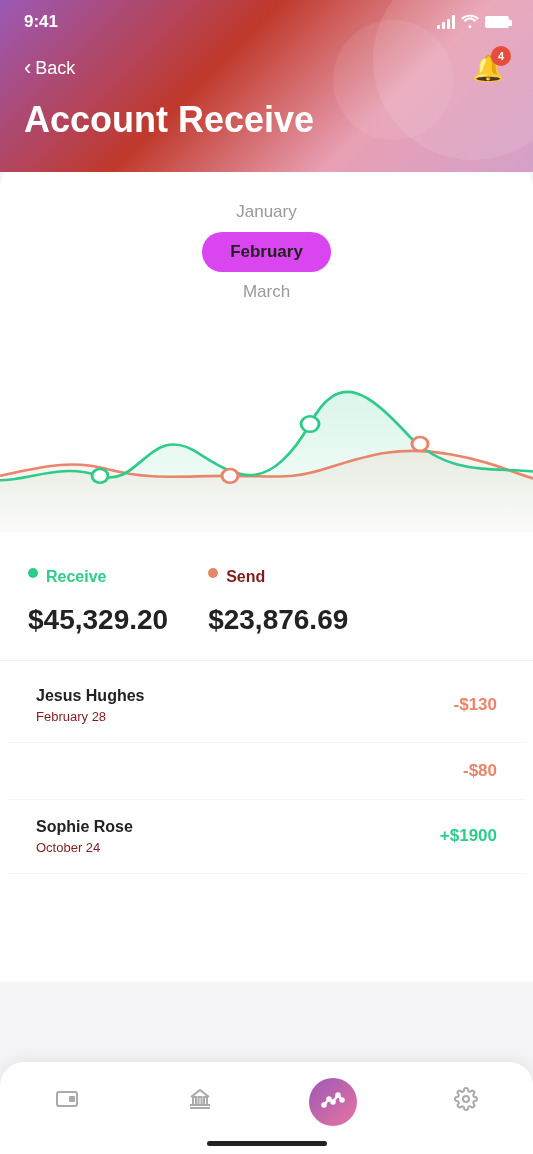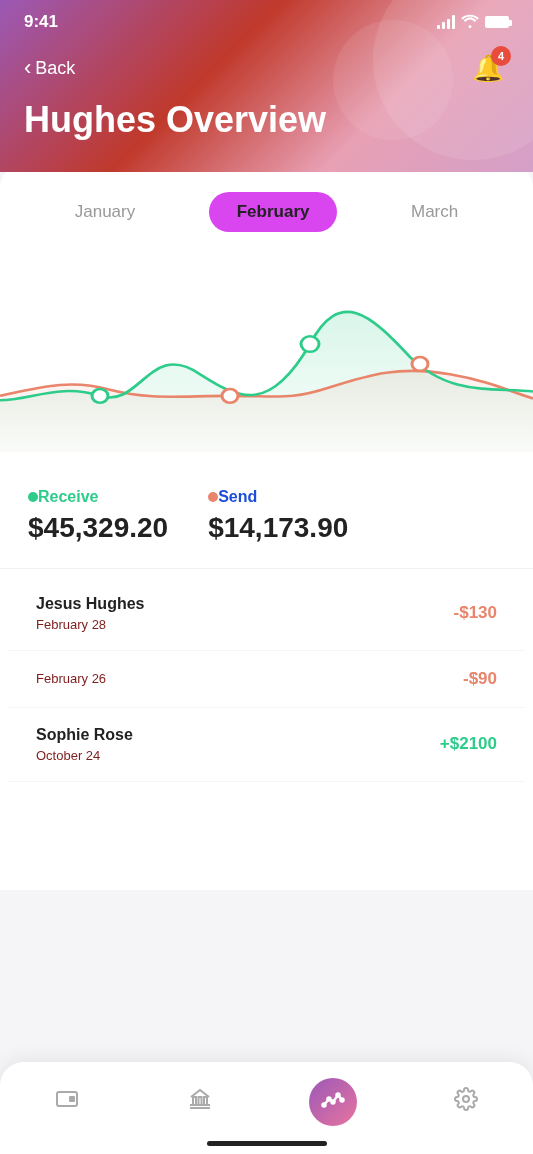--- a/index.html
+++ b/index.html
@@ -145,20 +145,21 @@
       margin-top: -8px;
       padding-bottom: 100px;
     }
 
     
     .month-selector {
       display: flex;
       justify-content: space-around;
       align-items: center;
       padding: 28px 24px 20px;
+      flex-direction: column;
     }
     .month-tab {
       font-size: 17px;
       color: #999;
       cursor: pointer;
       padding: 10px 28px;
       border-radius: 24px;
     }
     .month-tab.active {
       background: #d946ef;
@@ -180,23 +181,23 @@
     
     .stats-row {
       display: flex;
       padding: 16px 28px 24px;
       border-bottom: 1px solid #f0f0f0;
       gap: 40px;
     }
     .stat-item {}
     .stat-label {
       display: flex;
-      align-items: center;
-      gap: 0;
-      margin-bottom: 6px;
+      align-items: flex-start;
+      gap: 8px;
+      margin-bottom: 18px;
     }
     .stat-dot {
       width: 10px; height: 10px;
       border-radius: 50%;
     }
     .stat-label-text {
       font-size: 16px;
       font-weight: 600;
     }
     .stat-value {
@@ -301,21 +302,21 @@
     <div class="back-btn">
       <span class="back-chevron">‹</span>
       <span>Back</span>
     </div>
     <div class="notification-btn">
       <span class="bell">🔔</span>
       <div class="notification-badge">4</div>
     </div>
   </div>
 
-  <div class="page-title">Hughes Overview</div>
+  <div class="page-title">Account Receive</div>
 </div>
 
 <div class="main-content">
 
   <div class="month-selector">
     <div class="month-tab">January</div>
     <div class="month-tab active">February</div>
     <div class="month-tab">March</div>
   </div>
 
@@ -355,49 +356,48 @@
     <div class="stat-item">
       <div class="stat-label">
         <div class="stat-dot" style="background:#2ecc8a"></div>
         <span class="stat-label-text" style="color:#2ecc8a">Receive</span>
       </div>
       <div class="stat-value">$45,329.20</div>
     </div>
     <div class="stat-item">
       <div class="stat-label">
         <div class="stat-dot" style="background:#e8856a"></div>
-        <span class="stat-label-text" style="color:#1d4ed8">Send</span>
-      </div>
-      <div class="stat-value">$14,173.90</div>
+        <span class="stat-label-text" style="color:#7f1d1d">Send</span>
+      </div>
+      <div class="stat-value">$23,876.69</div>
     </div>
   </div>
 
   <div class="transactions">
 
     <div class="transaction-item">
       <div class="transaction-left">
         <div class="transaction-name">Jesus Hughes</div>
         <div class="transaction-date">February 28</div>
       </div>
       <div class="transaction-amount amount-negative">-$130</div>
     </div>
 
     <div class="transaction-item">
       <div class="transaction-left">
-        <div class="transaction-date">February 26</div>
-      </div>
-      <div class="transaction-amount amount-negative">-$90</div>
+      </div>
+      <div class="transaction-amount amount-negative">-$80</div>
     </div>
 
     <div class="transaction-item">
       <div class="transaction-left">
         <div class="transaction-name">Sophie Rose</div>
         <div class="transaction-date">October 24</div>
       </div>
-      <div class="transaction-amount amount-positive">+$2100</div>
+      <div class="transaction-amount amount-positive">+$1900</div>
     </div>
 
   </div>
 </div>
 
 <div class="bottom-nav">
   <div class="nav-item">
     <span class="nav-icon">
       <svg width="24" height="24" viewBox="0 0 24 24" fill="none" stroke="#aaa" stroke-width="2">
         <rect x="2" y="5" width="20" height="14" rx="2"></rect>

